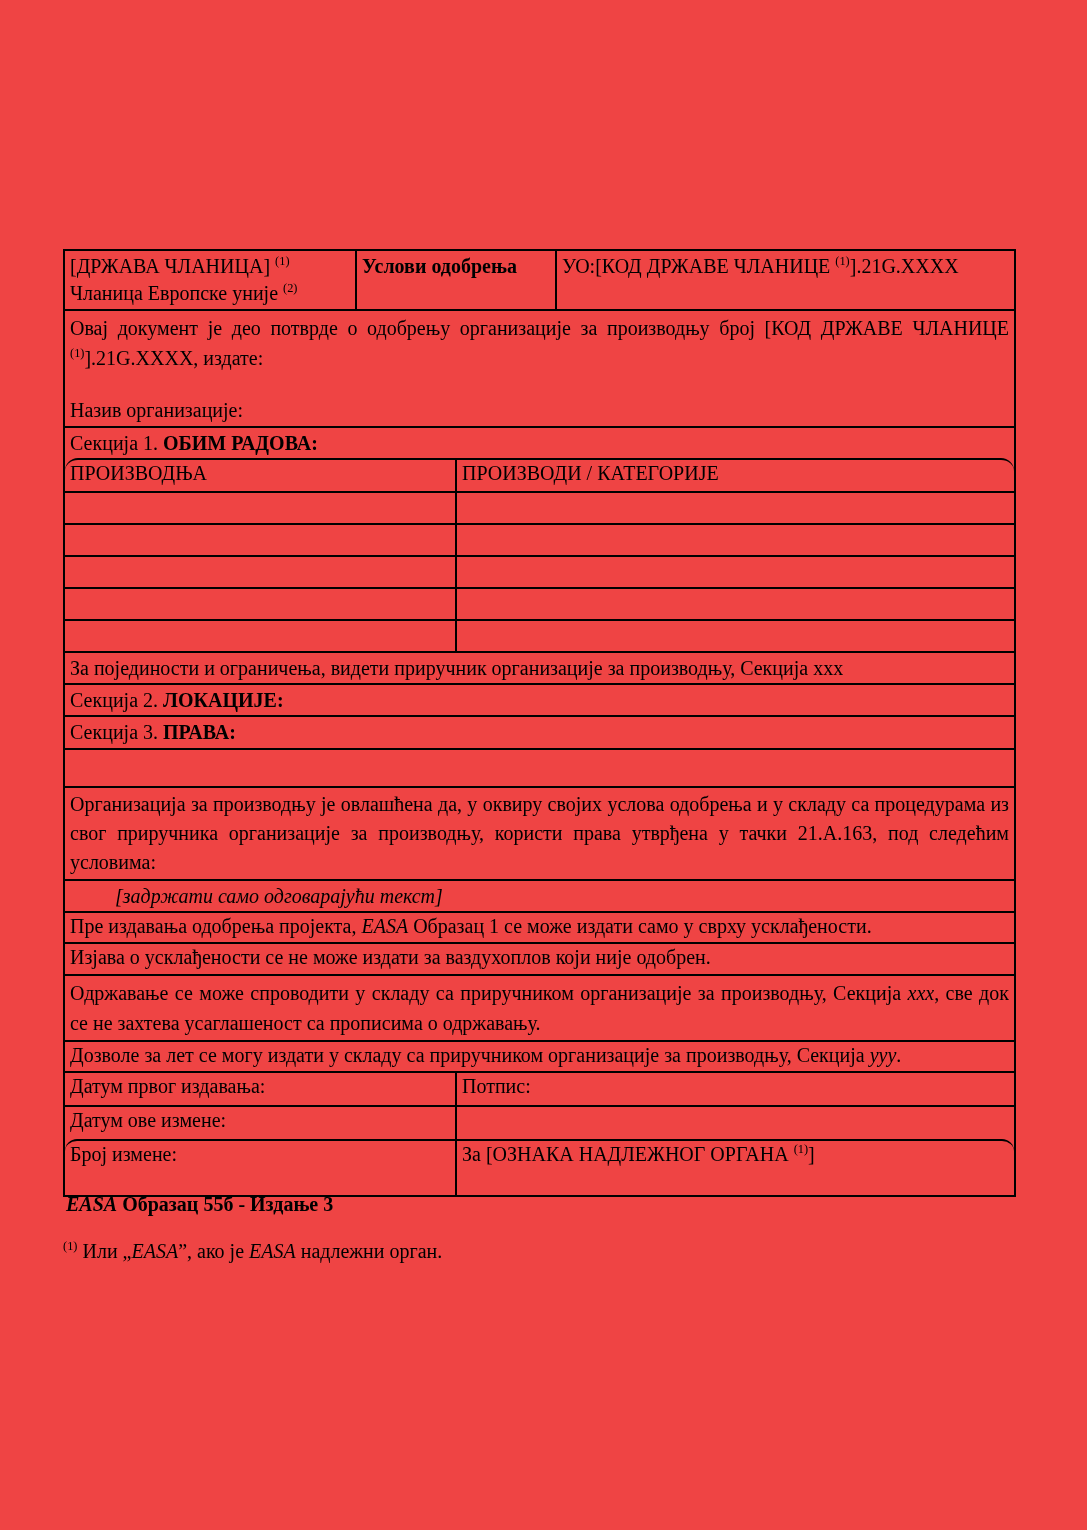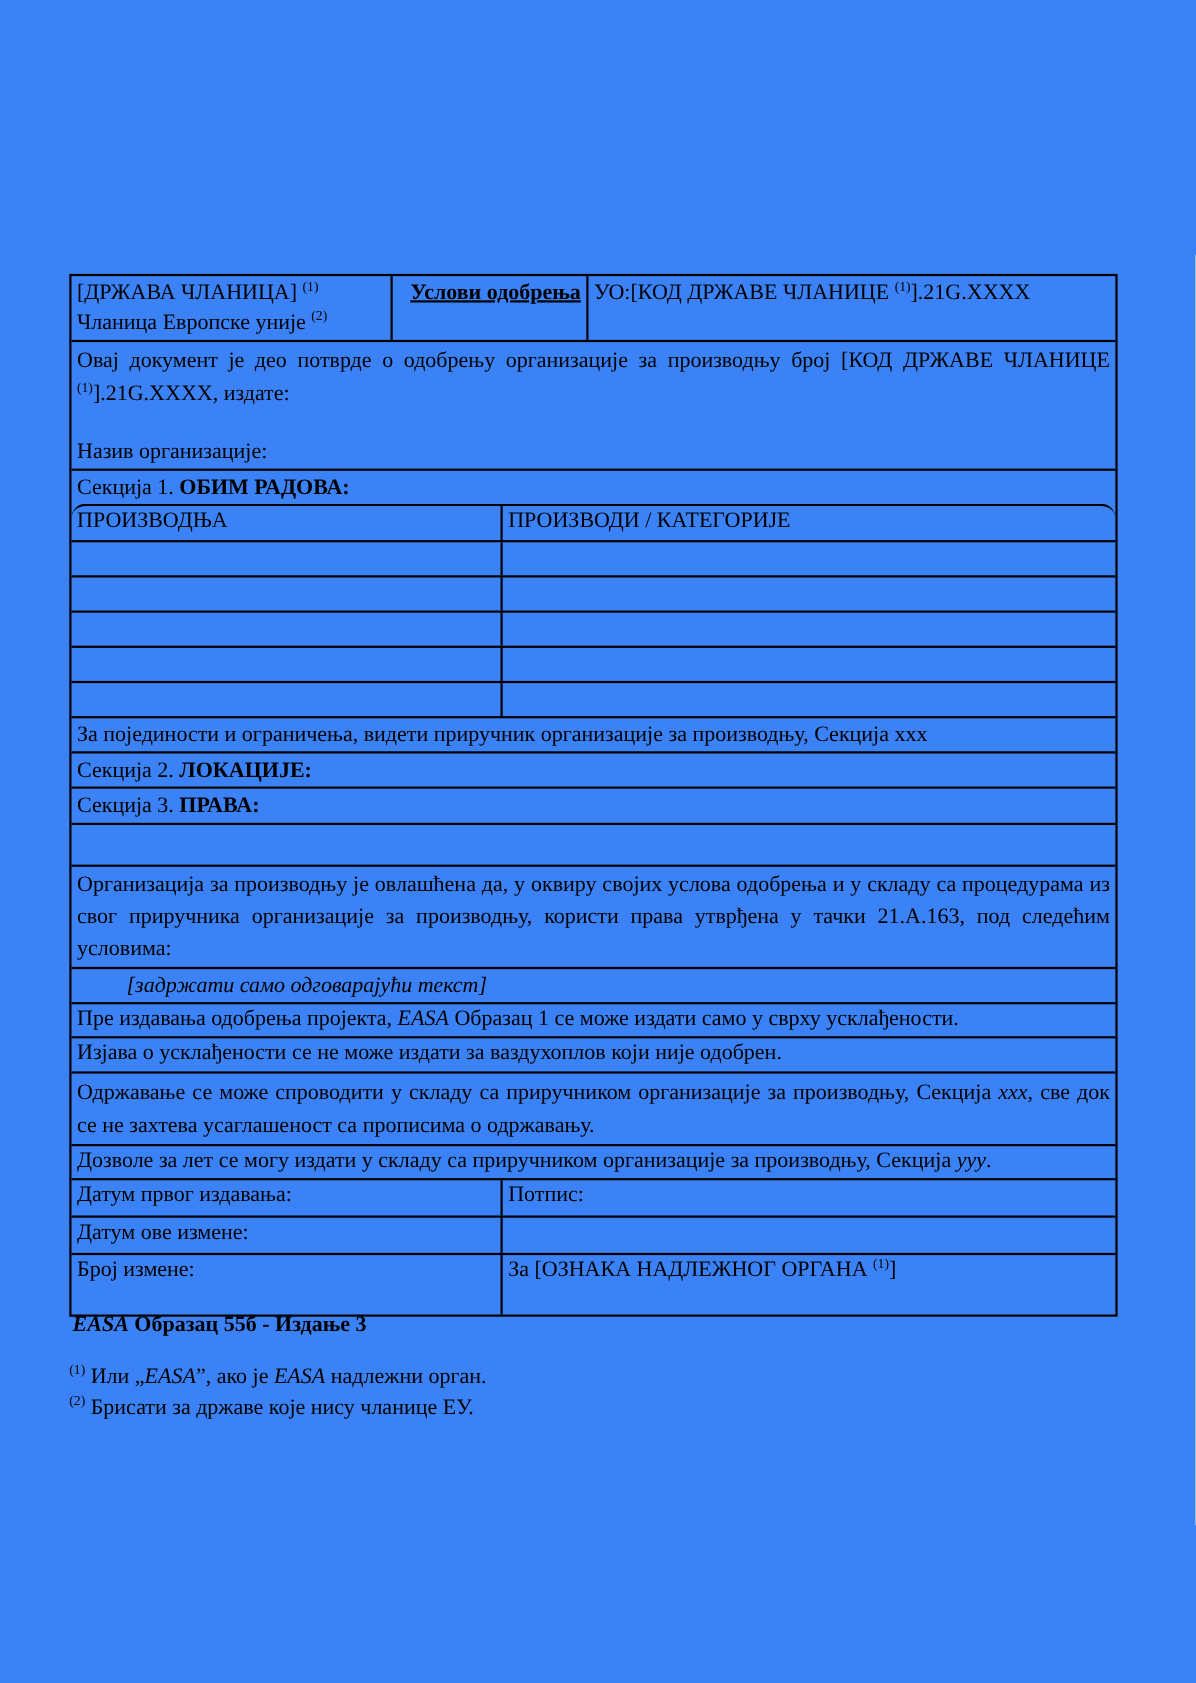--- a/index.html
+++ b/index.html
@@ -3,38 +3,38 @@
 <meta charset="utf-8">
 <style>
   * { box-sizing: border-box; margin: 0; padding: 0; }
   html, body { background: #ffffff; }
   body {
     width: 1087px; height: 1530px;
     font-family: "Liberation Serif", serif;
     color: #000000;
     position: relative;
   }
-  .page { position: relative; width: 1087px; height: 1530px; background: #3b82f6; }
+  .page { position: relative; width: 1087px; height: 1530px; background: #ef4444; }
 
   .doc-table {
     position: absolute;
     left: 63px; top: 249px;
     width: 953px;
     border: 2px solid #000;
     font-size: 20px;
   }
   .row { display: flex; border-top: 2px solid #000; align-items: stretch; }
   .row:first-child { border-top: none; }
   .cell { padding: 2px 5px; }
   .cell.grow { flex: 1 1 auto; }
 
   
   .r-header { min-height: 56px; }
   .c-h1 { width: 292px; flex: none; border-right: 2px solid #000; line-height: 27px; }
-  .c-h2 { width: 178px; flex: none; border-right: 2px solid #000; font-weight: bold; text-align: right; padding-top: 4px; text-decoration: underline; }
+  .c-h2 { width: 200px; flex: none; border-right: 2px solid #000; font-weight: bold; text-align: left; padding-top: 4px; }
   .c-h3 { flex: 1 1 auto; padding-top: 4px; }
 
   
   .r-intro { min-height: 112px; }
   .r-intro .cell { width: 100%; }
   .just { text-align: justify; line-height: 30px; }
   .orgname { margin-top: 23px; line-height: 28px; }
 
   
   .r-line { min-height: 32px; }
@@ -52,21 +52,21 @@
   .r-rights { min-height: 86px; }
   .r-rights .just { line-height: 29px; }
   .r-keep { min-height: 32px; font-style: italic; padding-left: 45px; }
   .r-cond1 { min-height: 31px; }
   .r-cond2 { min-height: 32px; }
   .r-cond3 { min-height: 62px; }
   .r-cond3 .cell { line-height: 30px; }
   .r-cond4 { min-height: 31px; }
 
   .r-date { min-height: 34px; }
-  .r-rev { min-height: 56px; }
+  .r-rev { min-height: 56px; border-radius: 12px; }
 
   sup { font-size: 0.62em; vertical-align: super; line-height: 0; }
   .seg-i { font-style: italic; }
   .seg-b { font-weight: bold; }
   .seg-bi { font-weight: bold; font-style: italic; }
 
   .footer-line {
     position: absolute;
     left: 66px; top: 1191px;
     font-size: 20px; font-weight: bold;
@@ -178,16 +178,15 @@
       <div class="cell col-a">Број измене:</div>
       <div class="cell col-b"><span>За [ОЗНАКА НАДЛЕЖНОГ ОРГАНА </span><sup>(1)</sup><span>]</span></div>
     </div>
 
   </div>
 
   <div class="footer-line"><span class="seg-bi">EASA</span><span class="seg-b"> Образац 55б - Издање 3</span></div>
 
   <div class="footnotes">
     <div><sup>(1)</sup><span> Или „</span><span class="seg-i">EASA</span><span>”, ако је </span><span class="seg-i">EASA</span><span> надлежни орган.</span></div>
-    <div><sup>(2)</sup><span> Брисати за државе које нису чланице ЕУ.</span></div>
   </div>
 
 </div>
 
 </body></html>

